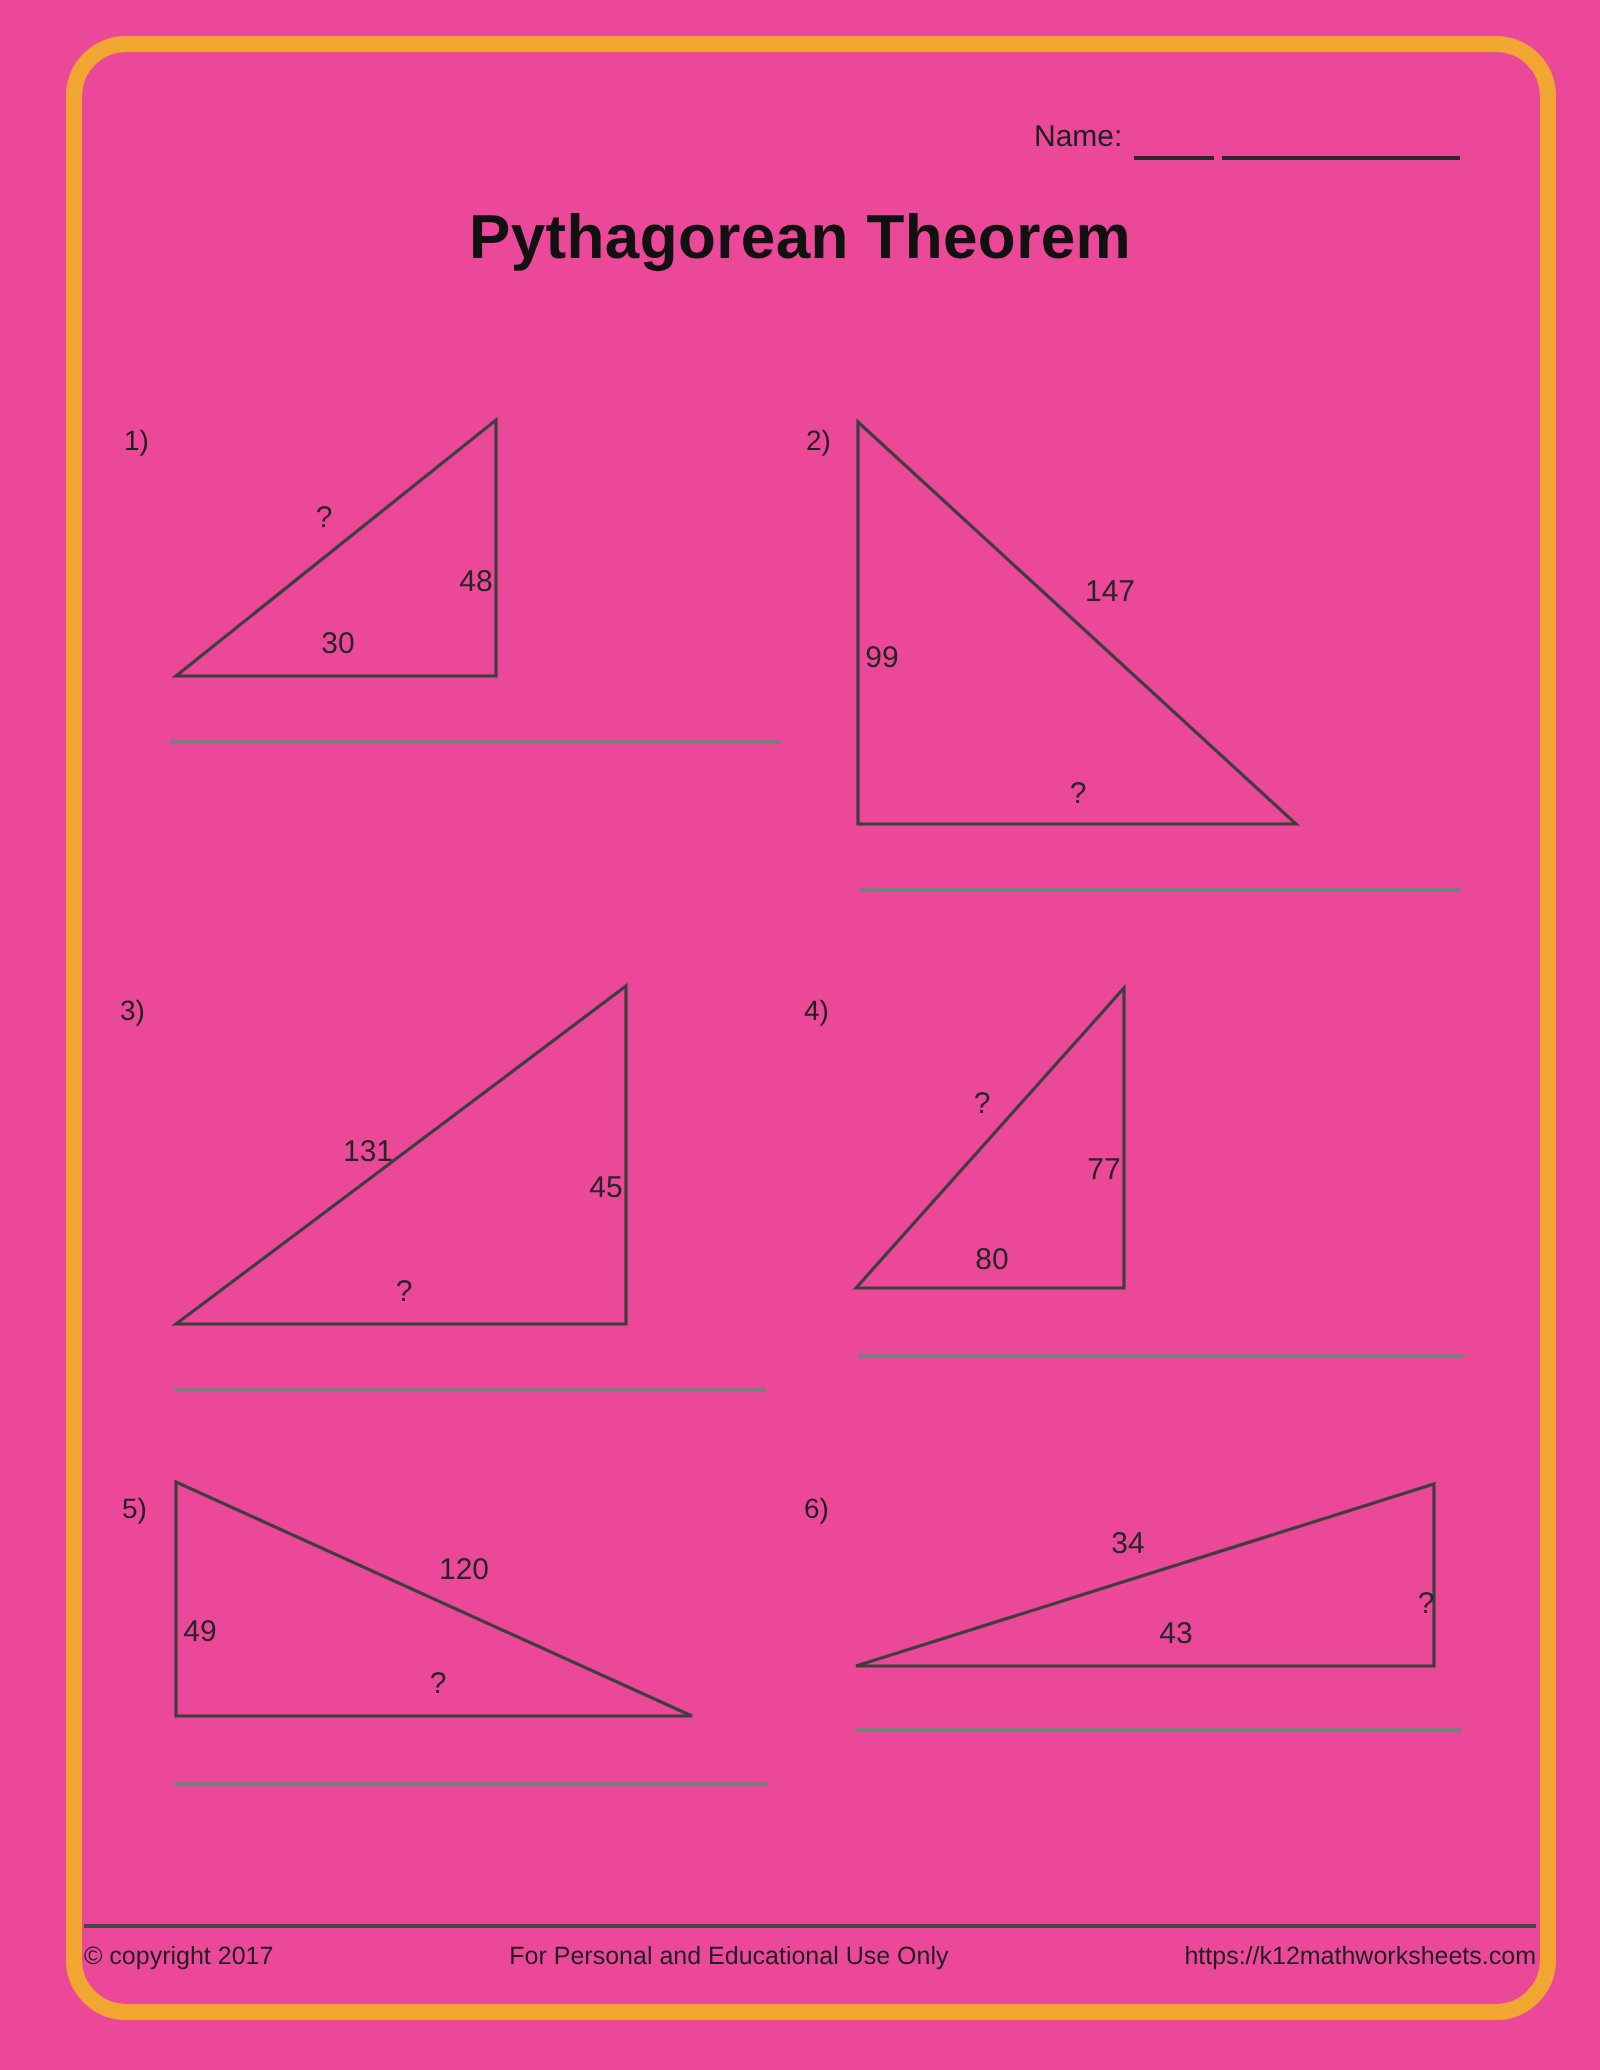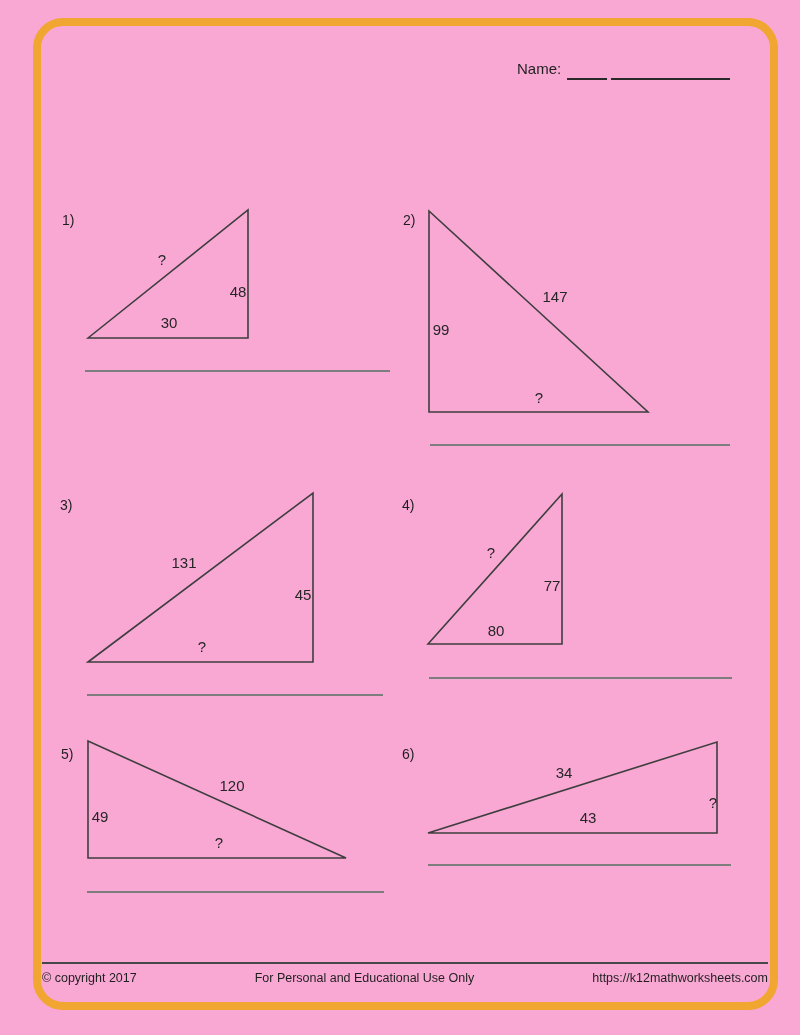--- a/index.html
+++ b/index.html
@@ -1,17 +1,17 @@
 <!DOCTYPE html>
 <html><head>
 <meta charset="utf-8">
 <style>
   html,body{margin:0;padding:0;background:#ffffff;}
   .page{
-    position:relative;width:800px;height:1035px;background:#f9a8d4;
+    position:relative;width:800px;height:1035px;background:#ec4899;
     font-family:"Liberation Sans",sans-serif;color:#222;overflow:hidden;
   }
   .frame{
     position:absolute;left:33px;top:18px;width:745px;height:992px;
     box-sizing:border-box;border:8px solid #F0A630;border-radius:30px;
   }
   .name-label{position:absolute;left:517px;top:60px;font-size:15px;color:#1f1f1f;}
   .name-line{position:absolute;top:77px;height:1px;border-bottom:2px solid #2a2a2a;}
   .name-line.seg1{left:567px;width:40px;}
   .name-line.seg2{left:611px;width:119px;}
@@ -39,20 +39,21 @@
 <body>
 
 <div class="page">
 
   <div class="frame"></div>
 
   <span class="name-label">Name:</span>
   <div class="name-line seg1"></div>
   <div class="name-line seg2"></div>
 
+  <h1 class="title">Pythagorean Theorem</h1>
 
 
   <svg class="tri-layer" width="800" height="1035" viewBox="0 0 800 1035">
     <polygon points="88,338 248,210 248,338"></polygon>
     <polygon points="429,211 429,412 648,412"></polygon>
     <polygon points="88,662 313,493 313,662"></polygon>
     <polygon points="428,644 562,494 562,644"></polygon>
     <polygon points="88,741 88,858 346,858"></polygon>
     <polygon points="428,833 717,742 717,833"></polygon>
   </svg>
@@ -63,21 +64,21 @@
   <span class="tlabel" style="left:169px;top:322px">30</span>
   <div class="answer-line" style="left:85px;top:370px;width:305px"></div>
 
   <span class="pnum" style="left:403px;top:212px">2)</span>
   <span class="tlabel" style="left:555px;top:296px">147</span>
   <span class="tlabel" style="left:441px;top:329px">99</span>
   <span class="tlabel" style="left:539px;top:397px">?</span>
   <div class="answer-line" style="left:430px;top:444px;width:300px"></div>
 
   <span class="pnum" style="left:60px;top:497px">3)</span>
-  <span class="tlabel" style="left:184px;top:562px">131</span>
+  <span class="tlabel" style="left:184px;top:576px">131</span>
   <span class="tlabel" style="left:303px;top:594px">45</span>
   <span class="tlabel" style="left:202px;top:646px">?</span>
   <div class="answer-line" style="left:87px;top:694px;width:296px"></div>
 
   <span class="pnum" style="left:402px;top:497px">4)</span>
   <span class="tlabel" style="left:491px;top:552px">?</span>
   <span class="tlabel" style="left:552px;top:585px">77</span>
   <span class="tlabel" style="left:496px;top:630px">80</span>
   <div class="answer-line" style="left:429px;top:677px;width:303px"></div>
 

